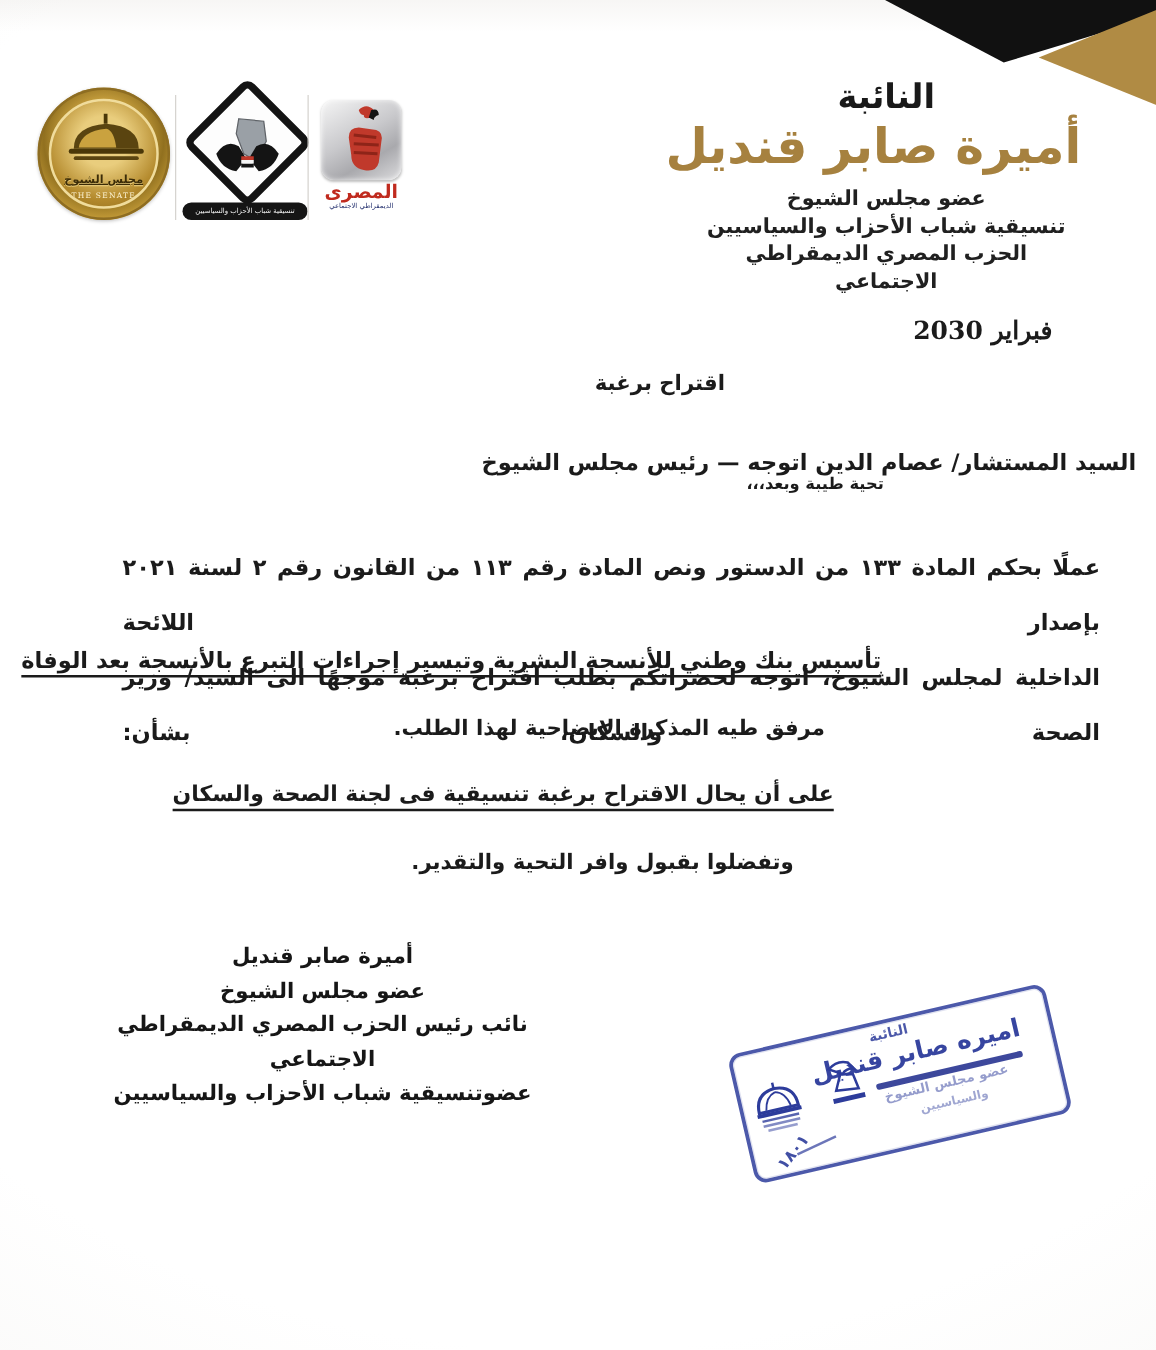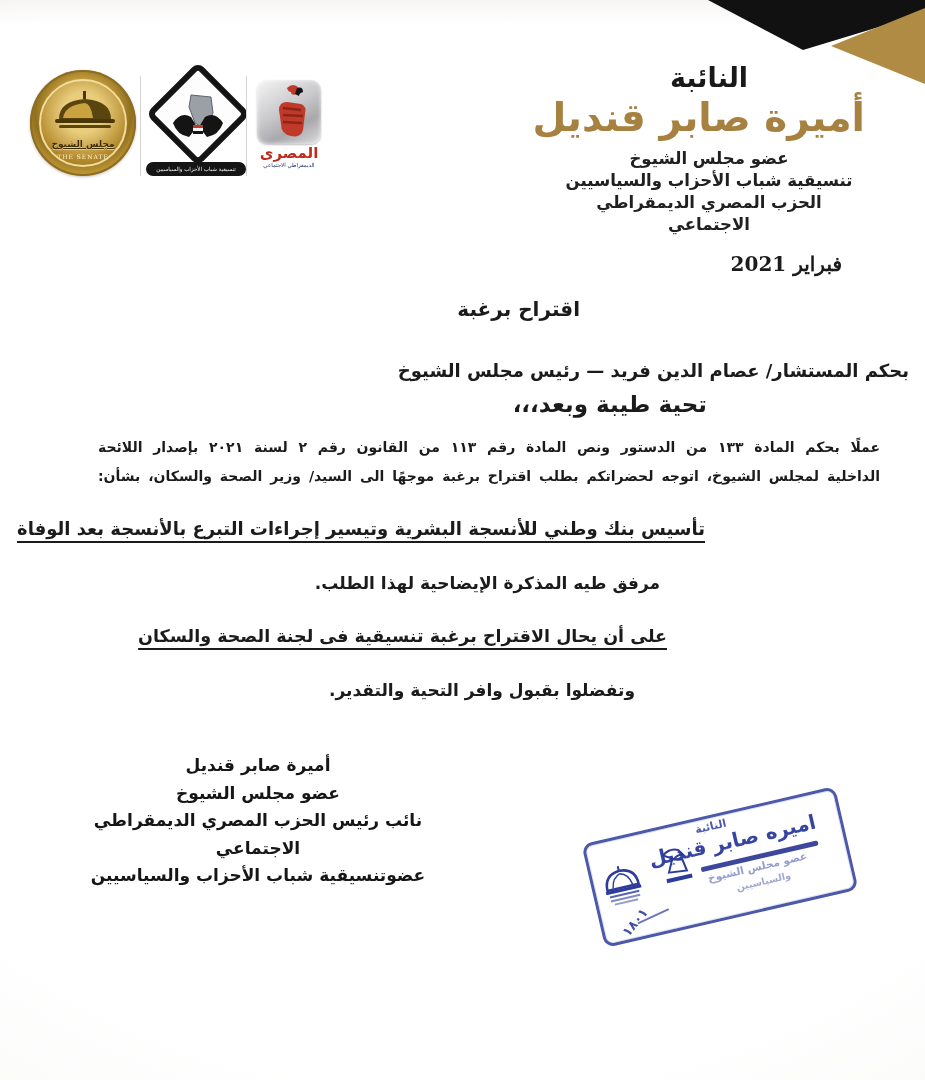--- a/index.html
+++ b/index.html
@@ -45,24 +45,24 @@
   .party-wrap{top:78px; left:252px; width:74px; height:100px; text-align:center;}
   .party-card{position:absolute; left:5px; top:2px; width:64px; height:64px; border-radius:10px;
     background:linear-gradient(150deg,#f5f5f5 0,#c9c9cc 45%,#a9a9ad 70%,#dcdcde 100%);
     box-shadow:0 1px 2px rgba(0,0,0,.25), inset 0 0 4px rgba(255,255,255,.8);}
   .party-label{position:absolute; left:0; right:0; top:66px; color:#c02a1e; font-weight:bold; font-size:15px;}
   .party-sublabel{position:absolute; left:0; right:0; top:84px; color:#24306e; font-size:5.5px; white-space:nowrap;}
 
   
   .line{position:absolute; font-weight:bold; color:#1b1b1b;}
   .date-line{top:252px; right:83px; font-size:20px; font-family:"DejaVu Serif", serif;}
-  .subject-line{top:297px; right:345px; font-size:20px;}
+  .subject-line{top:297px; right:345px; font-size:17px;}
   .addressee-line{top:360px; right:16px; font-size:18px;}
-  .greeting-line{top:391px; right:218px; font-size:23px;text-align:right;}
-  .body-par{top:433px; right:45px; width:782px; font-size:14px; font-weight:600; line-height:29px;}
+  .greeting-line{top:380px; right:218px; font-size:13px;text-align:right;}
+  .body-par{top:433px; right:45px; width:782px; font-size:18px; font-weight:600; line-height:44px;}
   .body-line{text-align:justify; text-align-last:justify;}
   .proposal-line{top:518px; right:220px; font-size:18px; text-decoration:underline; text-underline-offset:6px; text-decoration-thickness:1.5px;text-align:right;}
   .attachment-line{top:573px; right:265px; font-size:17px;}
   .referral-line{top:626px; right:258px; font-size:17.5px; text-decoration:underline; text-underline-offset:6px; text-decoration-thickness:1.5px;}
   .closing-line{top:680px; right:290px; font-size:17px;}
 
   
   .signature-block{top:752px; left:52px; width:412px; text-align:center; font-weight:bold; font-size:17px; line-height:27.5px; color:#161616;}
 
   
@@ -137,23 +137,23 @@
   <div class="abs header-block">
     <div class="header-title">النائبة</div>
     <div class="header-name">أميرة صابر قنديل</div>
     <div class="header-sub">
       <div>عضو مجلس الشيوخ</div>
       <div>تنسيقية شباب الأحزاب والسياسيين</div>
       <div>الحزب المصري الديمقراطي الاجتماعي</div>
     </div>
   </div>
 
-  <div class="line date-line nowrap">فبراير 2021</div>
+  <div class="line date-line nowrap">فبراير 2030</div>
   <div class="line subject-line nowrap">اقتراح برغبة</div>
-  <div class="line addressee-line nowrap">بحكم المستشار/ عصام الدين فريد — رئيس مجلس الشيوخ</div>
+  <div class="line addressee-line nowrap">السيد المستشار/ عصام الدين اتوجه — رئيس مجلس الشيوخ</div>
   <div class="line greeting-line nowrap">تحية طيبة وبعد،،،</div>
 
   <div class="line body-par">
     <div class="body-line">عملًا بحكم المادة ١٣٣ من الدستور ونص المادة رقم ١١٣ من القانون رقم ٢ لسنة ٢٠٢١ بإصدار اللائحة</div>
     <div class="body-line">الداخلية لمجلس الشيوخ، اتوجه لحضراتكم بطلب اقتراح برغبة موجهًا الى السيد/ وزير الصحة والسكان، بشأن:</div>
   </div>
 
   <div class="line proposal-line nowrap">تأسيس بنك وطني للأنسجة البشرية وتيسير إجراءات التبرع بالأنسجة بعد الوفاة</div>
   <div class="line attachment-line nowrap">مرفق طيه المذكرة الإيضاحية لهذا الطلب.</div>
   <div class="line referral-line nowrap">على أن يحال الاقتراح برغبة تنسيقية فى لجنة الصحة والسكان</div>

